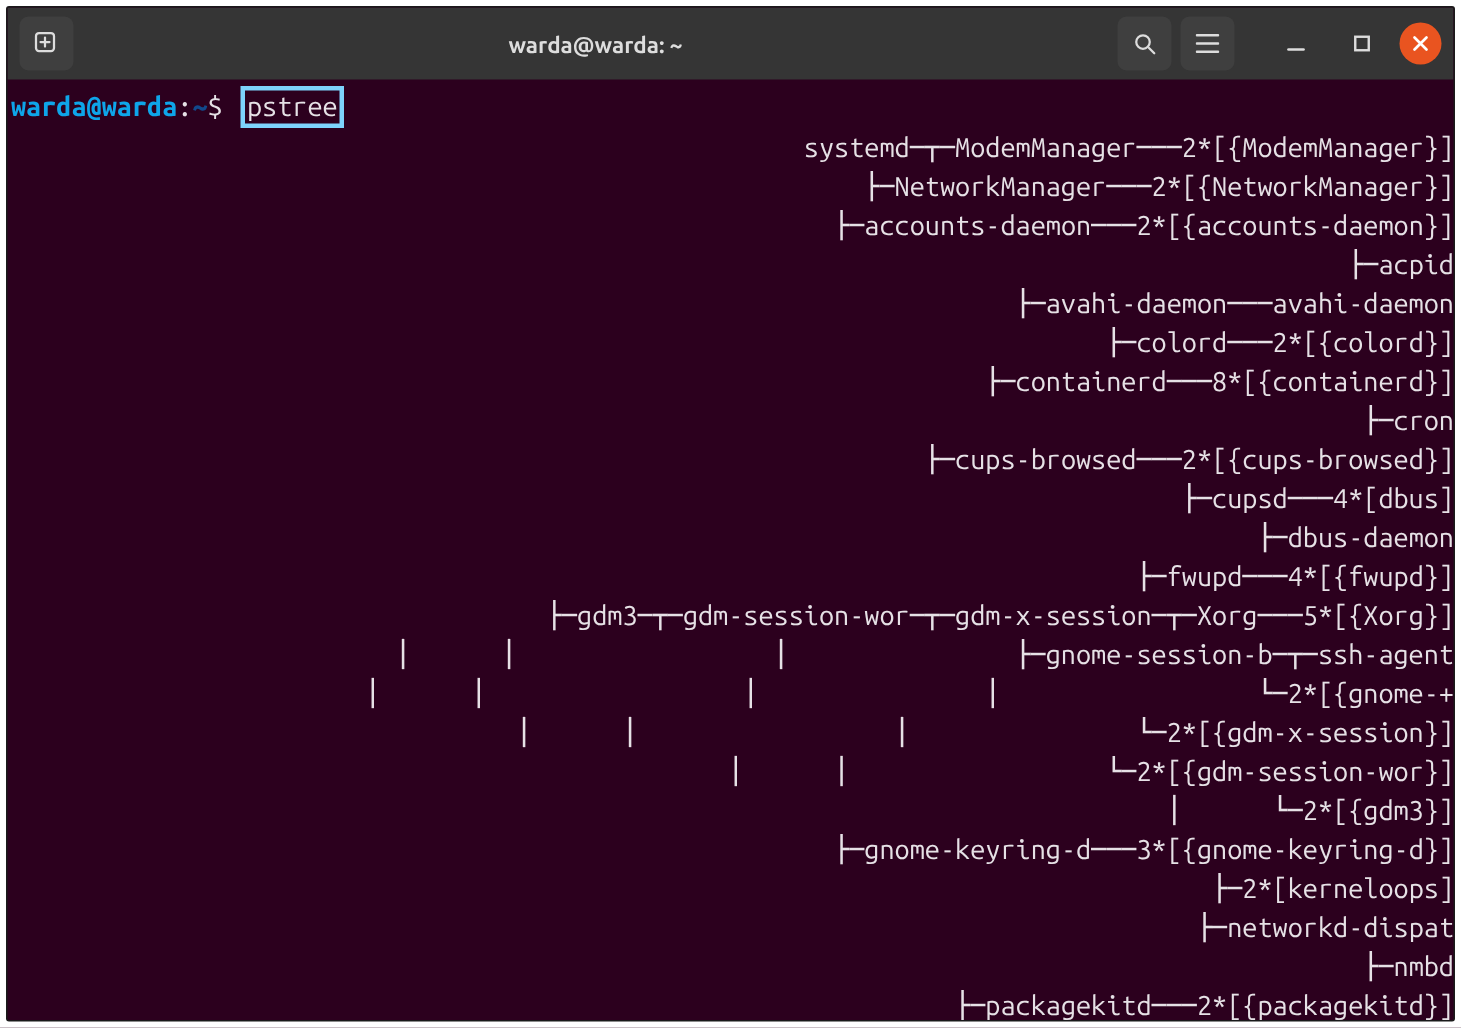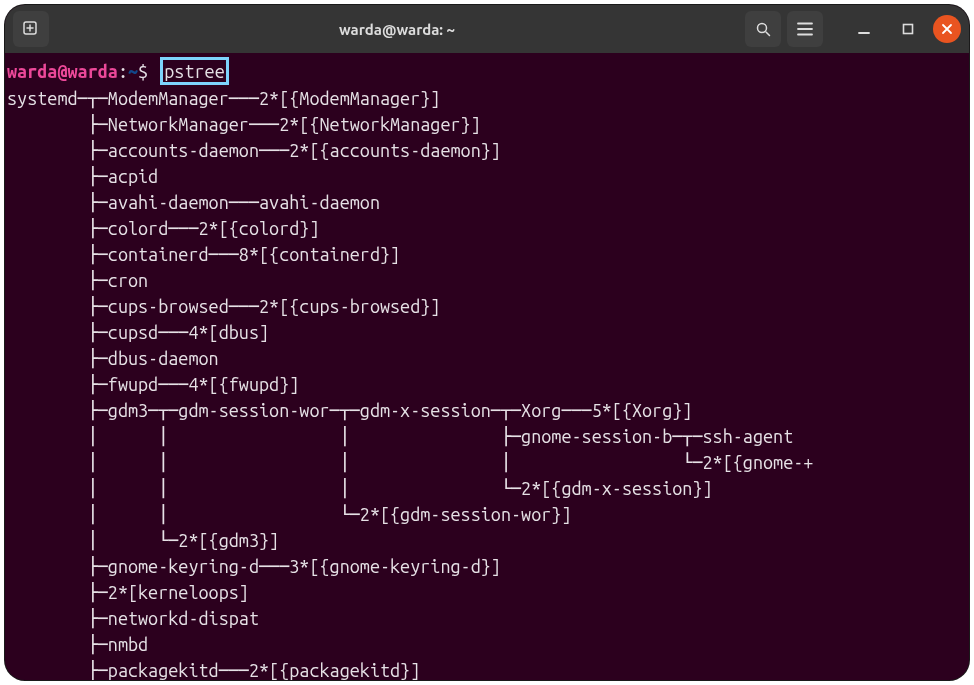--- a/index.html
+++ b/index.html
@@ -11,21 +11,21 @@
     font-family: "Ubuntu Mono", "DejaVu Sans Mono", Menlo, Consolas, monospace;
     overflow: hidden;
   }
   .window {
     position: absolute;
     left: 5px;
     top: 5px;
     width: 964px;
     height: 675px;
     background: #2c001e;
-    border-radius: 20px;
+    border-radius: 1px;
     box-shadow: 0 0 0 1px #1a1a1a;
     overflow: hidden;
     display: flex;
     flex-direction: column;
   }
   .titlebar {
     height: 48px;
     background: #353535;
     display: flex;
     align-items: center;
@@ -86,35 +86,36 @@
     color: #e6e1e6;
     font-size: 18px;
     line-height: 26px;
     padding: 4px 0 1000px 2px; 
     letter-spacing: 0;
   }
   .prompt-row {
     display: block;
     white-space: pre;
   }
-  .prompt-user { color: #ec4899; font-weight: 600; margin-top: 32px; }
+  .prompt-user { color: #0ea5e9; font-weight: 600; margin-top: 32px; }
   .prompt-path { color: #12488b; font-weight: 600; }
   .prompt-sep  { color: #e6e1e6; }
   .cmd {
     display: inline-block;
     color: #e6e1e6;
     border: 3px solid #7dd3fc;
     padding: 0 1px;
     line-height: 22px;
     margin-left: 2px;
   }
   .tree-block {
     font-family: "Ubuntu Mono", "DejaVu Sans Mono", monospace;
     white-space: pre;
     color: #e6e1e6;
+    text-align: right;
   }
   .tree-line {
     display: block;
     white-space: pre;
   }
 </style>
 </head>
 <body>
 
 <div class="window">

